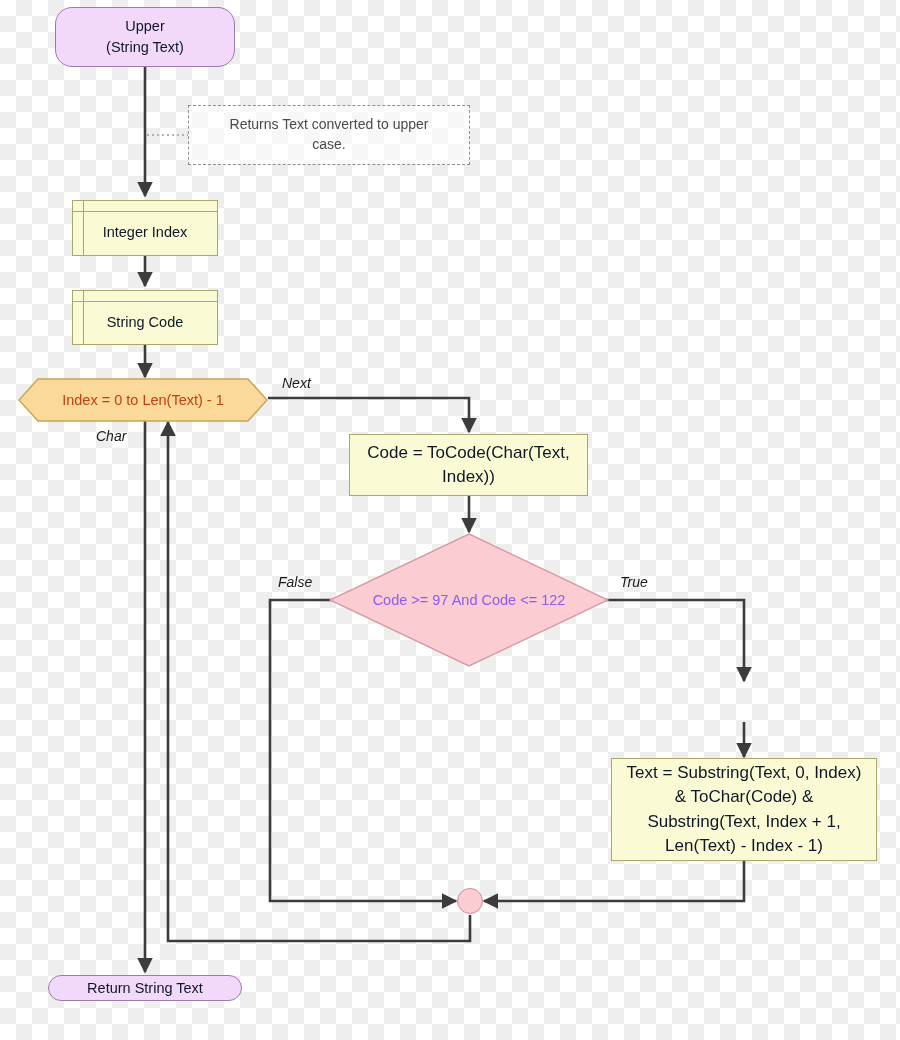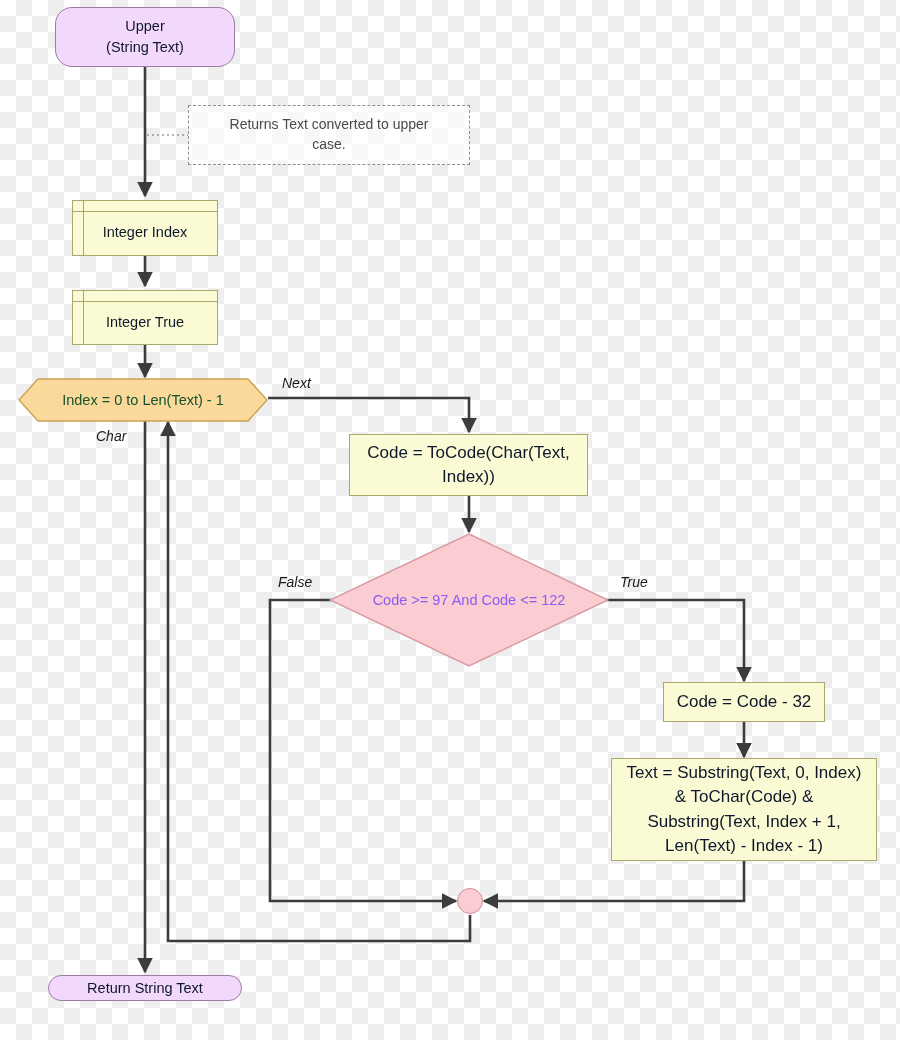--- a/index.html
+++ b/index.html
@@ -41,21 +41,21 @@
 
   
   .note{
     background:rgba(255,255,255,0.55);border:1.4px dashed #8d8d8d;
     font-size:14px;color:#4a4a4a;
   }
 
   
   .hexwrap{position:absolute;}
   .hexwrap .hextxt{position:absolute;left:0;top:0;width:100%;height:100%;
-    display:flex;align-items:center;justify-content:center;font-size:14.5px;color:#14532d;}
+    display:flex;align-items:center;justify-content:center;font-size:14.5px;color:#c2410c;}
 
   
   .dmwrap{position:absolute;}
   .dmwrap .dmtxt{position:absolute;left:0;top:0;width:100%;height:100%;
     display:flex;align-items:center;justify-content:center;font-size:14.5px;color:#8b5cf6;}
 
   
   .merge{position:absolute;border-radius:50%;background:#fbcdd2;
          border:1.4px solid #c98f96;box-sizing:border-box;}
 
@@ -111,21 +111,21 @@
 
   <div class="node decl" style="left:72px;top:200px;width:146px;height:56px;position:absolute;">
     <span class="strip-top"></span>
     <span class="strip-left"></span>
     <span class="lbl">Integer Index</span>
   </div>
 
   <div class="node decl" style="left:72px;top:290px;width:146px;height:55px;position:absolute;">
     <span class="strip-top"></span>
     <span class="strip-left"></span>
-    <span class="lbl">Integer True</span>
+    <span class="lbl">String Code</span>
   </div>
 
   <div class="hexwrap" style="left:18px;top:378px;width:250px;height:44px;">
     <svg width="250" height="44" viewBox="0 0 250 44" xmlns="http://www.w3.org/2000/svg">
       <polygon points="20,1 230,1 249,22 230,43 20,43 1,22" fill="#fbd99b" stroke="#c8a455" stroke-width="1.4"></polygon>
     </svg>
     <span class="hextxt">Index = 0 to Len(Text) - 1</span>
   </div>
 
   <div class="node proc" style="left:349px;top:434px;width:239px;height:62px;">
@@ -133,23 +133,20 @@
 Index))</span>
   </div>
 
   <div class="dmwrap" style="left:329px;top:533px;width:280px;height:134px;">
     <svg width="280" height="134" viewBox="0 0 280 134" xmlns="http://www.w3.org/2000/svg">
       <polygon points="140,1 279,67 140,133 1,67" fill="#fbcdd2" stroke="#d79aa0" stroke-width="1.4"></polygon>
     </svg>
     <span class="dmtxt">Code &gt;= 97 And Code &lt;= 122</span>
   </div>
 
-  <div class="node proc" style="left:663px;top:682px;width:162px;height:40px;">
-    <span class="lbl">Code = Code - 32</span>
-  </div>
 
   <div class="node proc" style="left:611px;top:758px;width:266px;height:103px;">
     <span class="lbl">Text = Substring(Text, 0, Index)
 &amp; ToChar(Code) &amp;
 Substring(Text, Index + 1,
 Len(Text) - Index - 1)</span>
   </div>
 
   <div class="merge" style="left:457px;top:888px;width:26px;height:26px;"></div>
 

